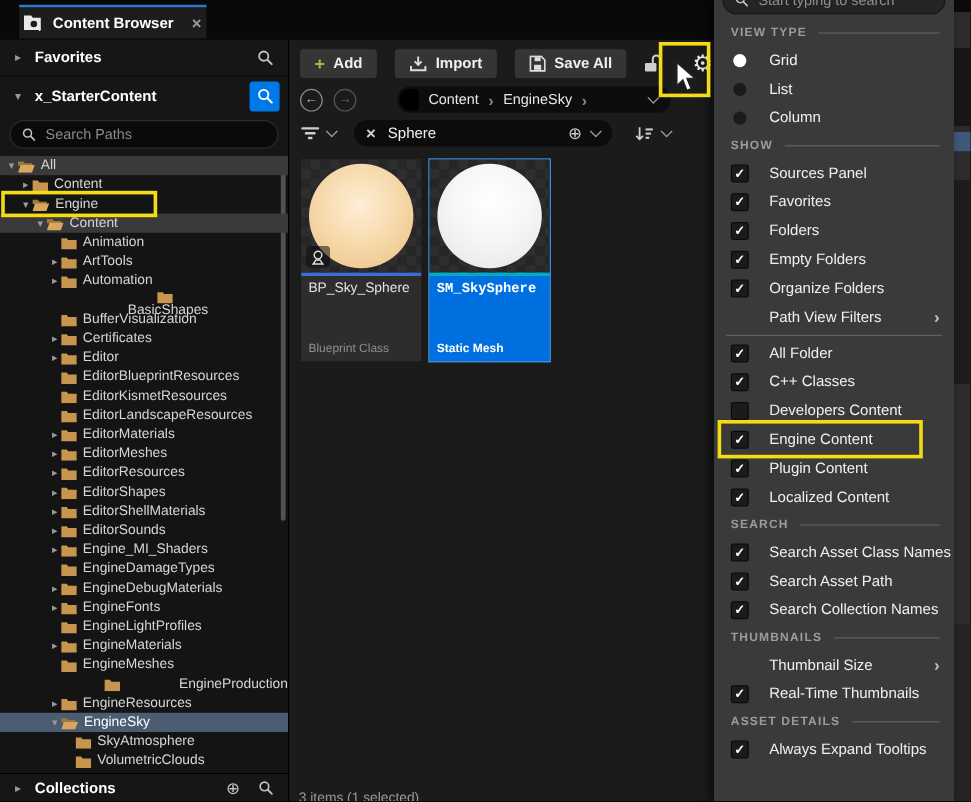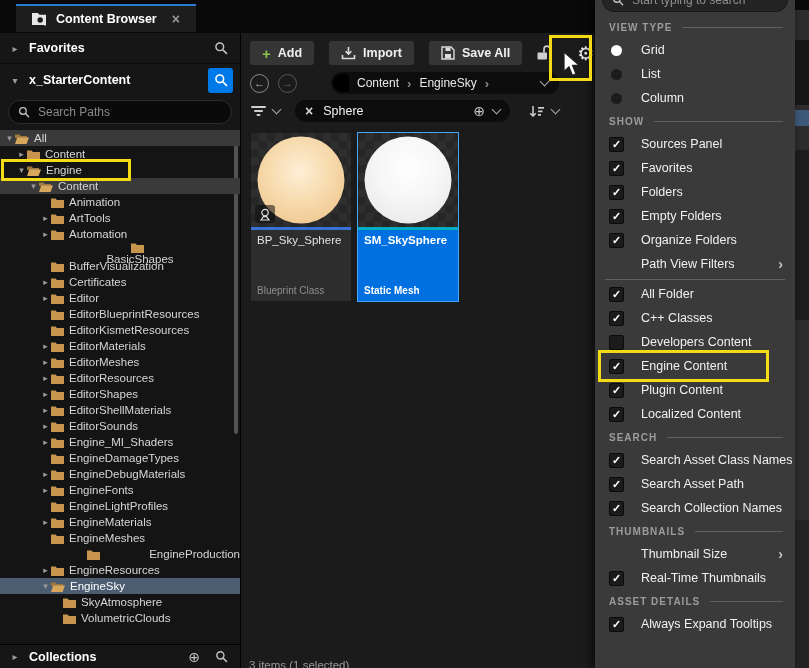--- a/index.html
+++ b/index.html
@@ -3,21 +3,21 @@
 <meta charset="utf-8">
 <style>
   :root{ --yellow:#F3DC13; --blue:#0070e0; }
   html,body{margin:0;padding:0;background:#000;}
   #app{position:relative;width:809px;height:668px;overflow:hidden;background:#0d0d0d;
        font-family:"Liberation Sans",sans-serif;color:#ddd;}
 
   
   .tabbar{position:absolute;left:0;top:0;width:795px;height:33px;background:#090909;border-bottom:1px solid #000;}
   .tab{position:absolute;left:16px;top:4px;height:28px;background:#1d1d1d;display:flex;align-items:center;
-       padding:0 16px;gap:7px;border-top:2px solid #2a7bd4;box-sizing:border-box;}
+       padding:0 4px;gap:7px;border-top:2px solid #2a7bd4;box-sizing:border-box;}
   .tab-title{font-size:12.5px;font-weight:bold;color:#fff;white-space:nowrap;}
   .tab-close{color:#9a9a9a;font-size:14px;font-weight:bold;margin-left:8px;line-height:1;}
 
   
   .sources{position:absolute;left:0;top:33px;width:240px;bottom:0;background:#161616;border-right:1px solid #000;
            display:flex;flex-direction:column;}
   .fav-row{height:30px;display:flex;align-items:center;padding:0 12px 0 10px;gap:9px;flex:none;}
   .panel-caret{color:#9a9a9a;font-size:10px;width:10px;text-align:center;flex:none;}
   .panel-label{font-weight:bold;font-size:12.5px;color:#fff;flex:1;white-space:nowrap;}
   .icon-btn{color:#c2c2c2;display:flex;align-items:center;}
@@ -76,21 +76,21 @@
   .grid{display:flex;gap:7px;padding:6px 0 0 10px;flex:none;}
   .tile{width:100px;height:168px;background:#2d2d2d;position:relative;display:flex;flex-direction:column;box-sizing:border-box;}
   .tile.selected{outline:1.5px solid #42a5ff;background:var(--blue);}
   .thumb{height:94px;position:relative;flex:none;background-color:#262626;
          background-image:linear-gradient(45deg,#2e2e2e 25%,transparent 25%,transparent 75%,#2e2e2e 75%),
                           linear-gradient(45deg,#2e2e2e 25%,transparent 25%,transparent 75%,#2e2e2e 75%);
          background-size:16px 16px;background-position:0 0,8px 8px;}
   .accent{height:3px;flex:none;}
   .tname{padding:4px 6px 0;font-size:11.5px;line-height:13px;color:#e2e2e2;overflow-wrap:anywhere;}
   .ttype{position:absolute;left:6px;bottom:5px;font-size:10px;color:#8f8f8f;}
-  .tile.selected .tname{color:#fff;font-weight:bold;}
+  .tile.selected .tname{color:#fff;font-weight:bold;font-family:Liberation Mono, monospace;}
   .tile.selected .ttype{color:#fff;font-weight:bold;}
   .sphere{position:absolute;left:50%;top:50%;transform:translate(-50%,-50%);width:87px;height:87px;border-radius:50%;}
   .sphere.peach{background:radial-gradient(circle at 48% 40%,#fdeed6 0%,#f8ddb2 40%,#f1cd98 72%,#eabd84 100%);}
   .sphere.black{background:radial-gradient(circle at 50% 45%,#161616 0%,#0a0a0a 55%,#000 100%);}
   .sphere.white{background:radial-gradient(circle at 52% 36%,#ffffff 0%,#f6f6f6 45%,#ececec 75%,#d9d9d9 100%);}
   .badge{position:absolute;left:4px;bottom:4px;width:20px;height:18px;background:rgba(12,12,12,.55);
          border-radius:3px;display:flex;align-items:center;justify-content:center;}
   .statusbar{margin-top:auto;height:10px;overflow:hidden;padding:0 0 0 8px;font-size:11.5px;line-height:14px;color:#9a9a9a;flex:none;}
 
   
@@ -291,20 +291,29 @@
         <div class="trow" style="padding-left: 40px;">
           <span class="caret"></span>
           <span class="ficon">
             <svg width="13" height="11" viewBox="0 0 13 11">
               <path d="M0 1.5h4.6l1.3 1.6H13V11H0z" fill="#c8954f"></path>
             </svg>
           </span>
           <span>EditorKismetResources</span>
         </div>
         <div class="trow" style="padding-left: 40px;">
+          <span class="caret"></span>
+          <span class="ficon">
+            <svg width="13" height="11" viewBox="0 0 13 11">
+              <path d="M0 1.5h4.6l1.3 1.6H13V11H0z" fill="#c8954f"></path>
+            </svg>
+          </span>
+          <span>EditorLandscapeResources</span>
+        </div>
+        <div class="trow" style="padding-left: 40px;">
           <span class="caret">▸</span>
           <span class="ficon">
             <svg width="13" height="11" viewBox="0 0 13 11">
               <path d="M0 1.5h4.6l1.3 1.6H13V11H0z" fill="#c8954f"></path>
             </svg>
           </span>
           <span>EditorMaterials</span>
         </div>
         <div class="trow" style="padding-left: 40px;">
           <span class="caret">▸</span>

